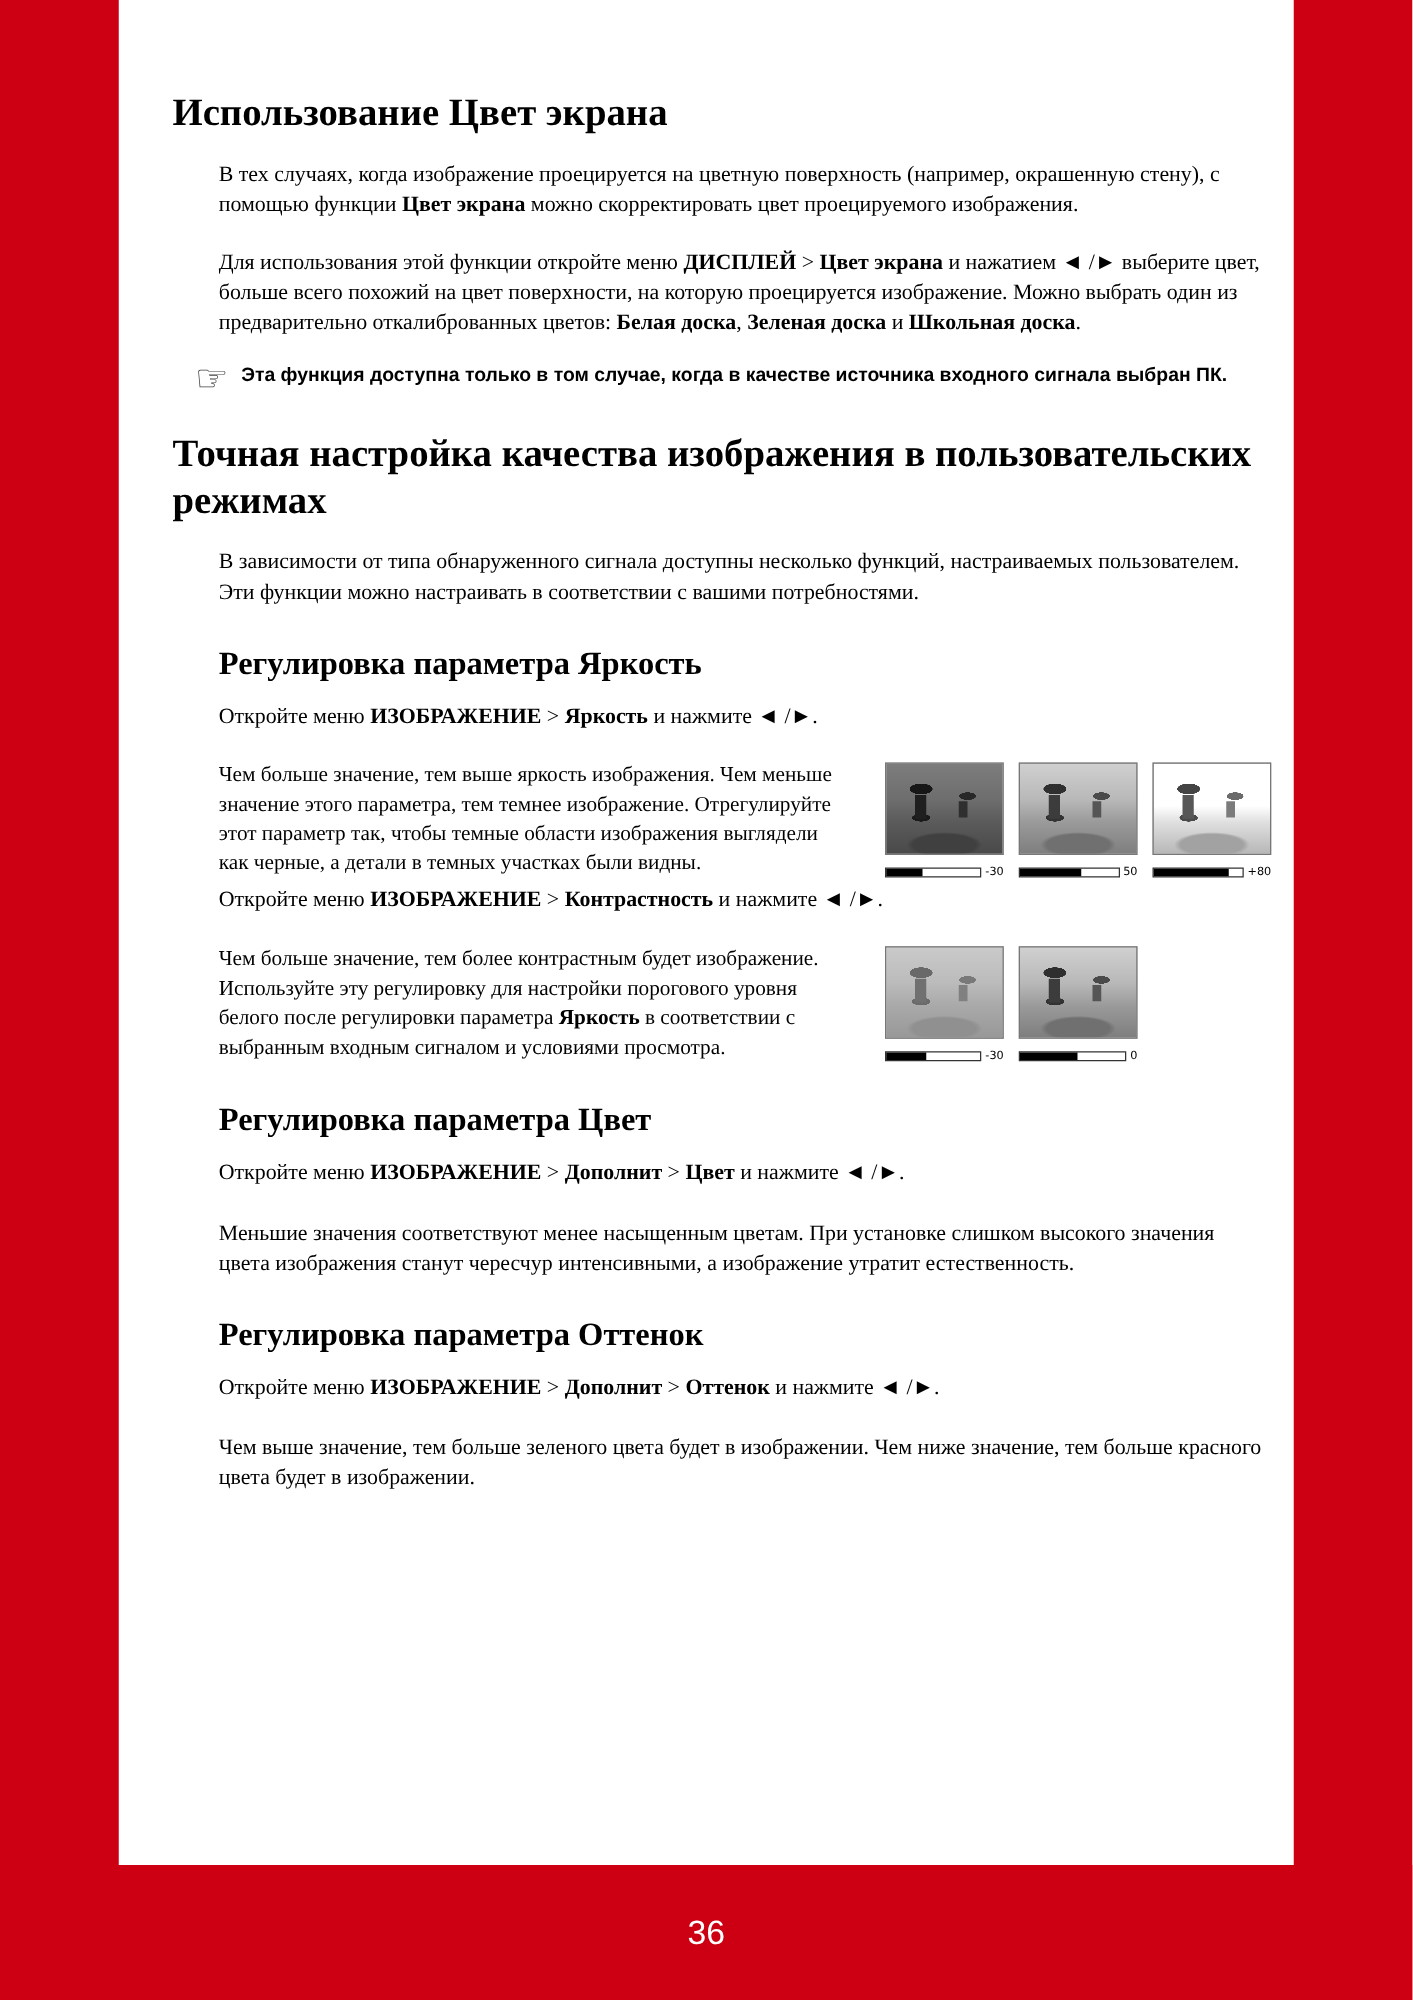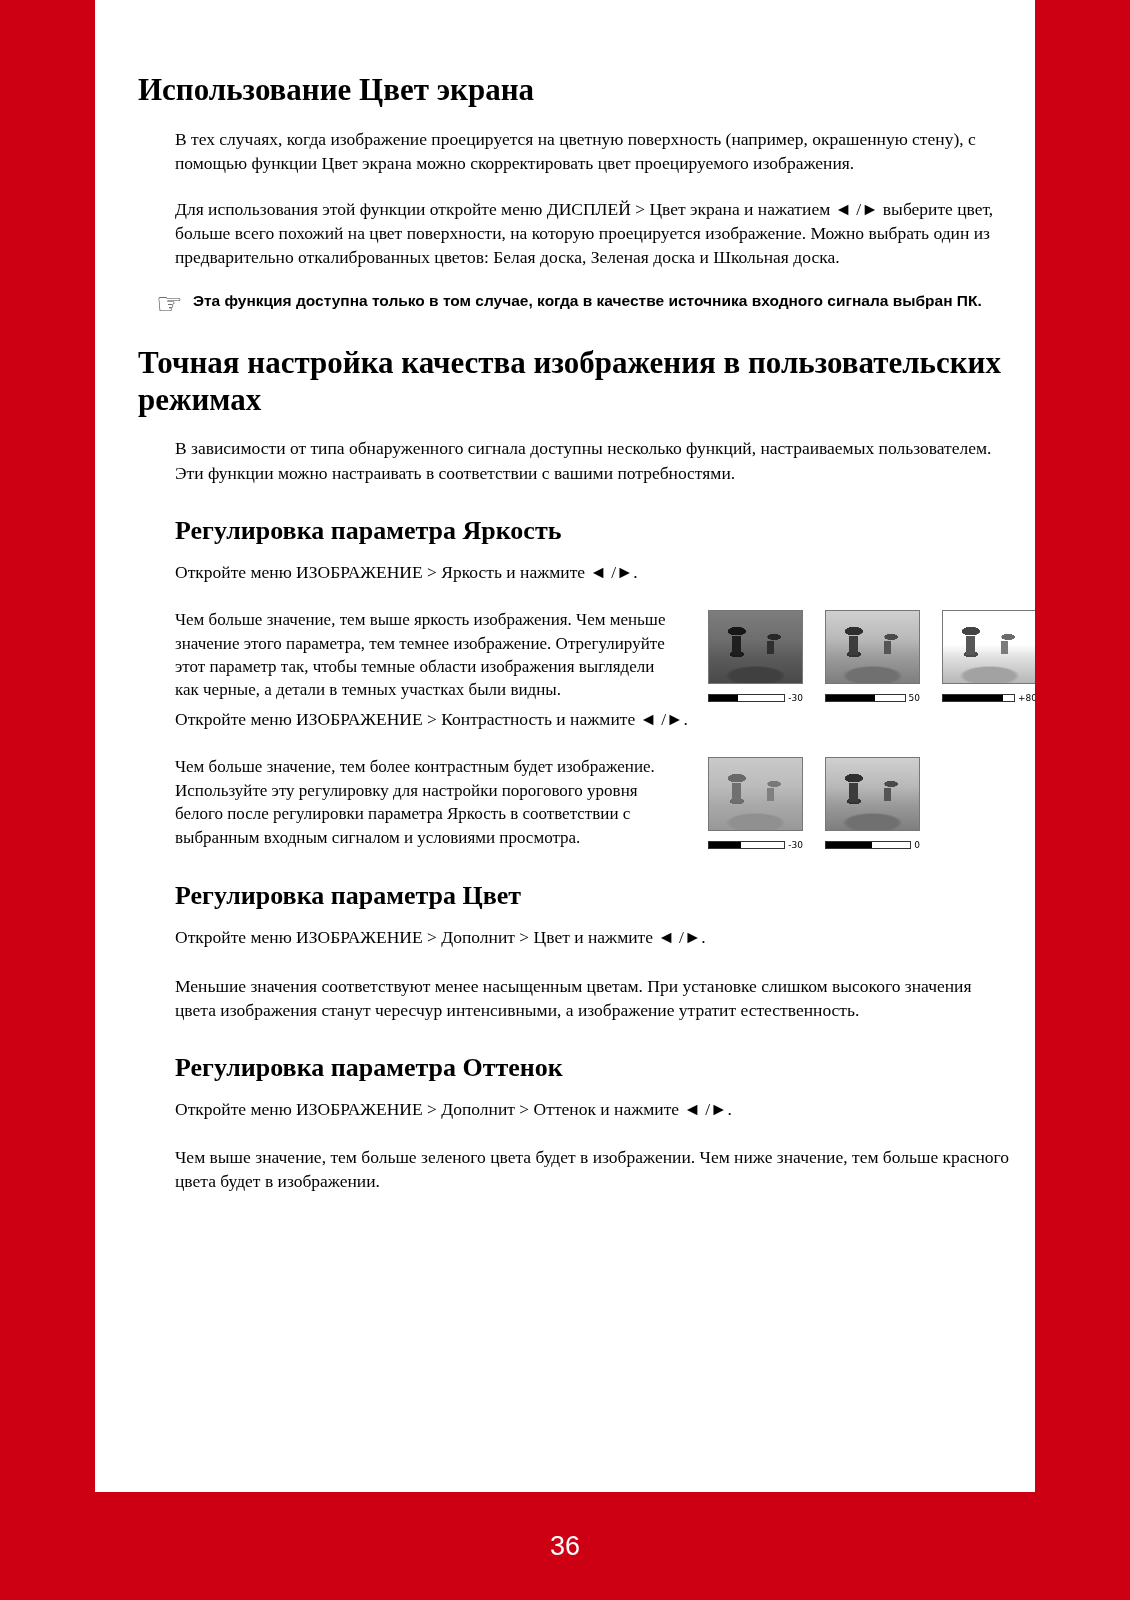--- a/index.html
+++ b/index.html
@@ -16,30 +16,30 @@
     display:flex;align-items:center;justify-content:center;}
   .page-number{color:#fff;font-size:27px;font-family:"Liberation Sans","DejaVu Sans",sans-serif;}
 
   .content{position:absolute;top:0;left:95px;right:95px;bottom:108px;
     padding:72px 26px 0 43px;box-sizing:border-box;overflow:hidden;}
 
   h1{font-size:31px;line-height:1.18;margin:0 0 18px 0;font-weight:bold;}
   h2{font-size:26px;line-height:1.2;margin:30px 0 14px 37px;font-weight:bold;}
   p{font-size:17.5px;line-height:1.38;margin:0 0 22px 37px;}
   p.menu-line{margin-bottom:24px;}
-  b{font-weight:normal;}
+  b{font-weight:bold;}
 
   .note-row{display:flex;align-items:flex-start;margin:4px 0 26px 18px;}
   .hand-icon{font-size:30px;line-height:1;color:#444;margin:-2px 10px 0 0;flex:0 0 auto;}
   .note-text{font-family:"Liberation Sans","DejaVu Sans",sans-serif;
     font-size:15.5px;font-weight:bold;line-height:1.3;margin:0;}
 
   .section-body{display:flex;margin-left:37px;margin-bottom:4px;}
   .text-col{flex:0 0 505px;font-size:17px;line-height:1.38;margin:0;}
-  .figs{display:flex;gap:22px;margin-left:28px;margin-top:2px;align-items:flex-start;}
+  .figs{display:flex;gap:12px;margin-left:28px;margin-top:2px;align-items:flex-start;}
   .fig{width:95px;}
   .thumb{width:93px;height:72px;border:1px solid #777;overflow:hidden;position:relative;background:#b5b5b5;}
   .art{position:absolute;inset:0;
     background:
       radial-gradient(ellipse 15px 7px at 30% 28%, #2f2f2f 60%, transparent 62%),
       linear-gradient(#3c3c3c,#3c3c3c) 27% 47%/9px 19px no-repeat,
       radial-gradient(ellipse 12px 5px at 30% 60%, #333 60%, transparent 62%),
       radial-gradient(ellipse 11px 5px at 70% 36%, #4a4a4a 60%, transparent 62%),
       linear-gradient(#555,#555) 68% 50%/7px 13px no-repeat,
       radial-gradient(ellipse 42px 14px at 50% 90%, #707070 60%, transparent 72%),

